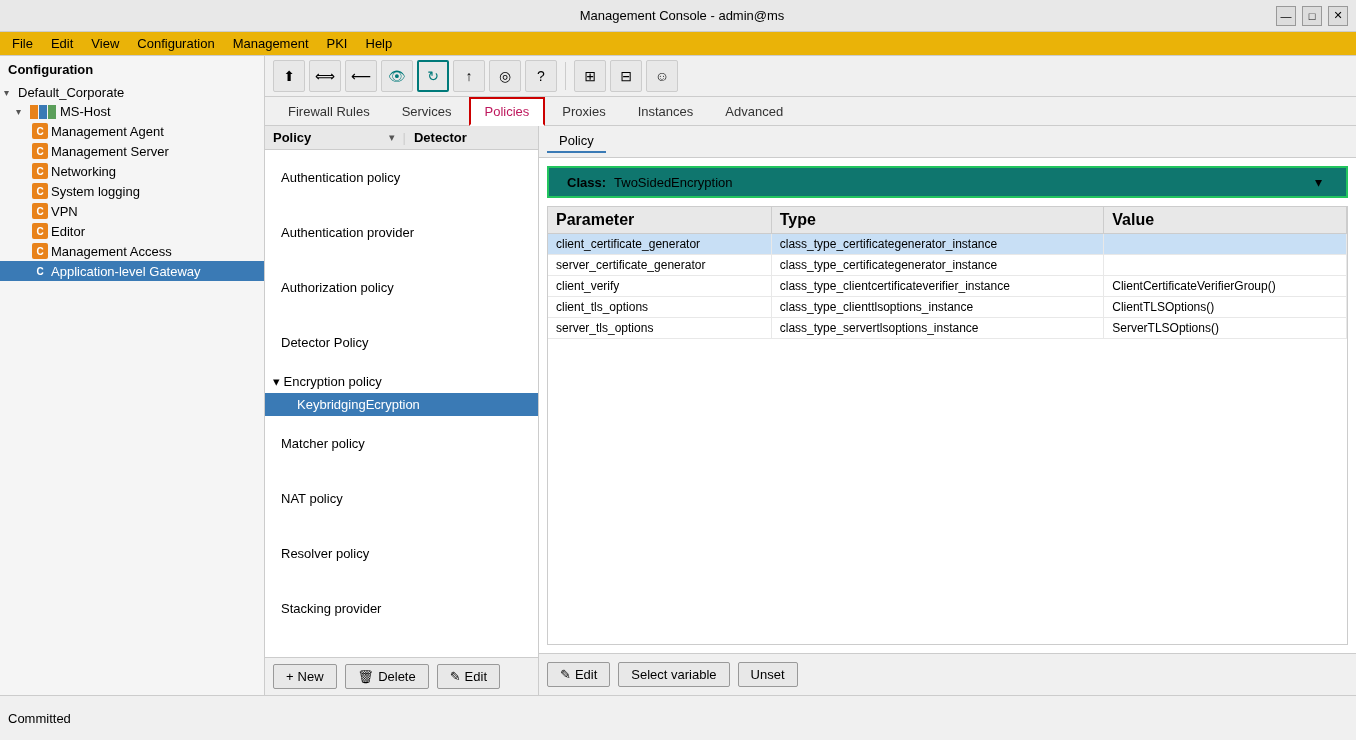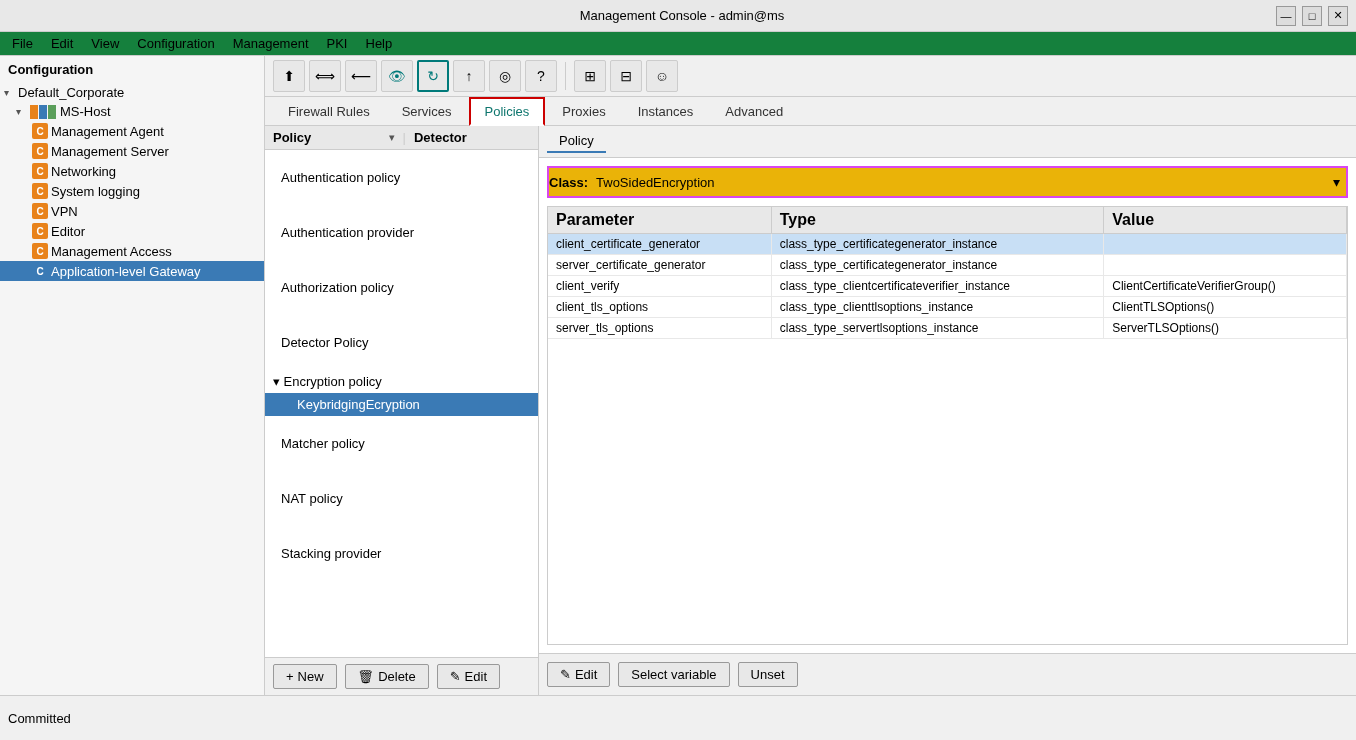--- a/index.html
+++ b/index.html
@@ -14,21 +14,21 @@
       justify-content: space-between;
       padding: 0 8px;
       border-bottom: 1px solid #ccc;
     }
     .titlebar-title { flex: 1; text-align: center; font-size: 13px; }
     .titlebar-controls { display: flex; gap: 6px; }
     .titlebar-btn { width: 20px; height: 20px; border: 1px solid #999; background: #ddd; cursor: pointer; display: flex; align-items: center; justify-content: center; font-size: 11px; }
 
     
     .menubar {
-      background: #15803d;
+      background: #eab308;
       height: 24px;
       display: flex;
       align-items: center;
       padding: 0 4px;
       gap: 2px;
       border-bottom: 1px solid #ccc;
     }
     .menubar-item { padding: 2px 8px; cursor: pointer; font-size: 13px; }
 
     
@@ -111,21 +111,21 @@
       border-bottom: none;
       margin-right: 2px;
       font-size: 13px;
       color: #333;
     }
     .tab.active-red {
       background: white;
       border: 2px solid #cc0000;
       border-bottom-color: white;
       margin-bottom: -1px;
-      color: #0f766e;
+      color: #be185d;
     }
 
     
     .content-area {
       display: flex;
       flex: 1;
       overflow: hidden;
     }
 
     
@@ -206,23 +206,23 @@
       flex: 1;
       display: flex;
       flex-direction: column;
       padding: 8px;
       overflow: hidden;
     }
     .class-row {
       display: flex;
       align-items: center;
       margin-bottom: 8px;
-      border: 2px solid #d946ef;
-      padding: 4px 0;
-      background: #eab308;
+      border: 2px solid #22c55e;
+      padding: 4px 18px;
+      background: #0f766e;
     }
     .class-label { font-weight: bold; margin-right: 8px; }
     .class-value { flex: 1; }
     .class-dropdown { margin-left: auto; cursor: pointer; padding: 2px 6px; font-size: 14px; }
 
     .params-table {
       flex: 1;
       border: 1px solid #ccc;
       overflow-y: auto;
     }
@@ -385,20 +385,21 @@
           <div class="policy-item">Authentication provider</div>
           <div class="policy-item">Authorization policy</div>
           <div class="policy-item">Detector Policy</div>
           <div class="policy-group">
             <span style="margin-right:4px;">▾</span>
             <span>Encryption policy</span>
           </div>
           <div class="policy-subitem selected">KeybridgingEcryption</div>
           <div class="policy-item">Matcher policy</div>
           <div class="policy-item">NAT policy</div>
+          <div class="policy-item">Resolver policy</div>
           <div class="policy-item">Stacking provider</div>
         </div>
         <div class="policy-panel-footer">
           <button class="footer-btn">
             <span>+</span>
             <span>New</span>
           </button>
           <button class="footer-btn">
             <span>🗑</span>
             <span>Delete</span>

